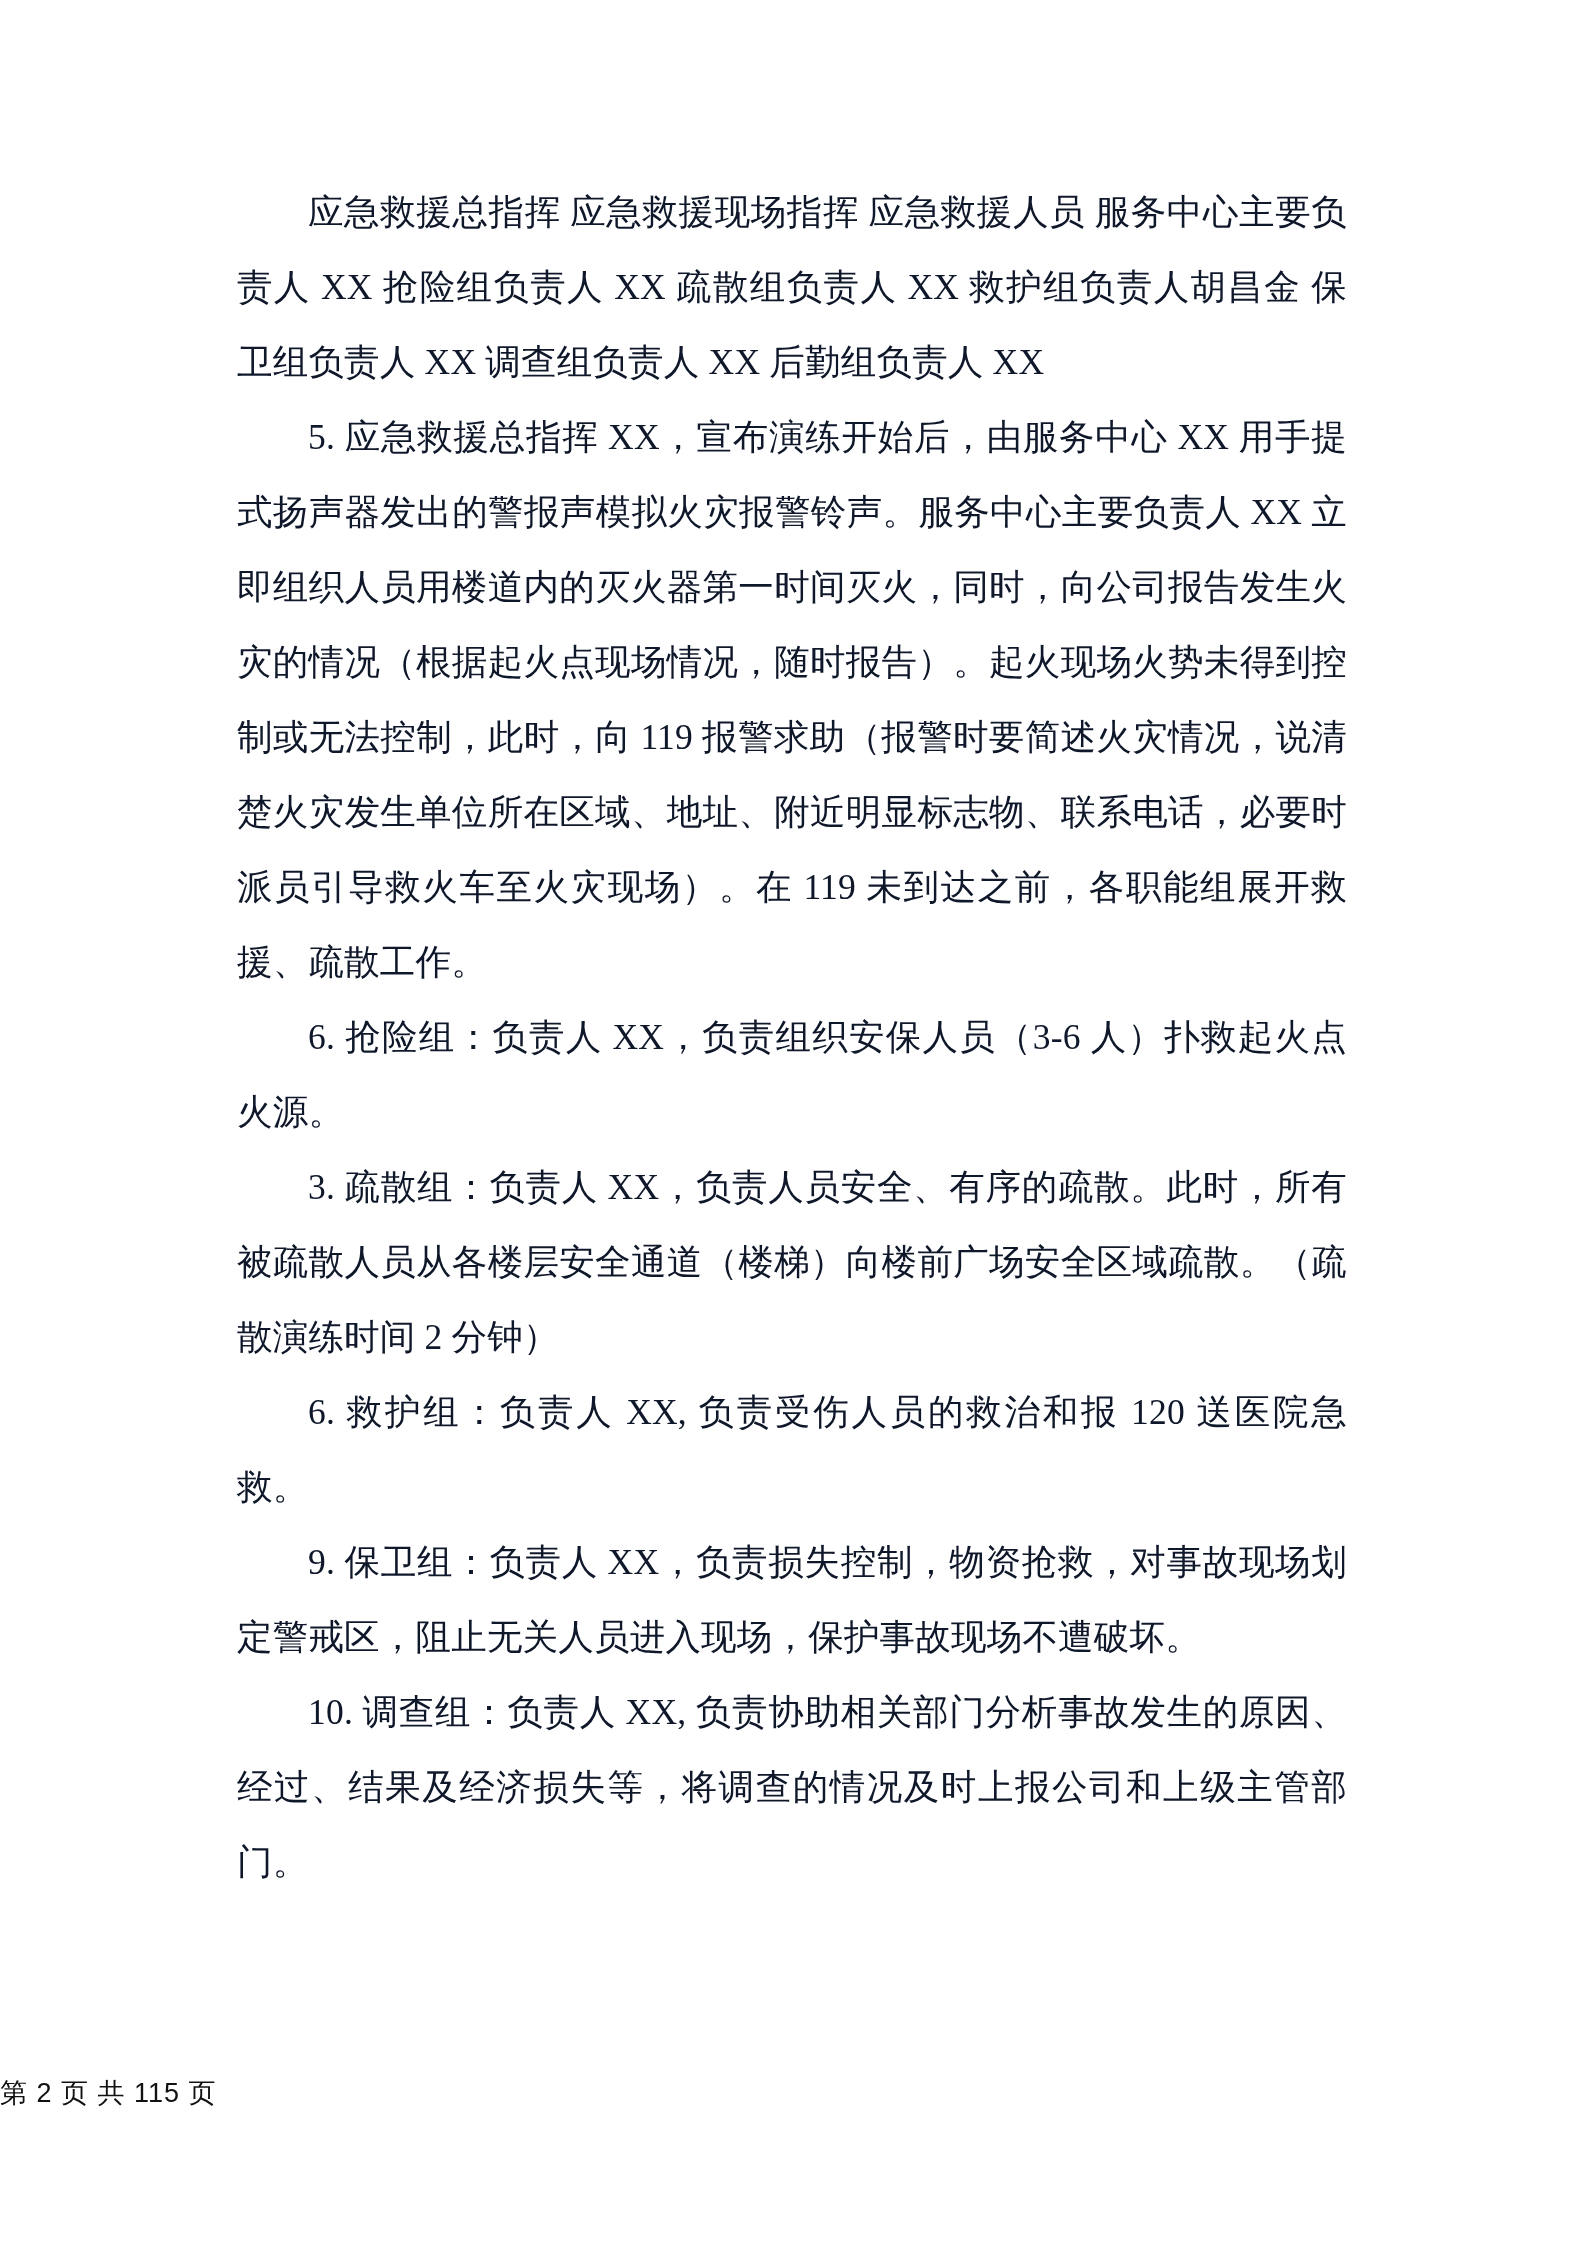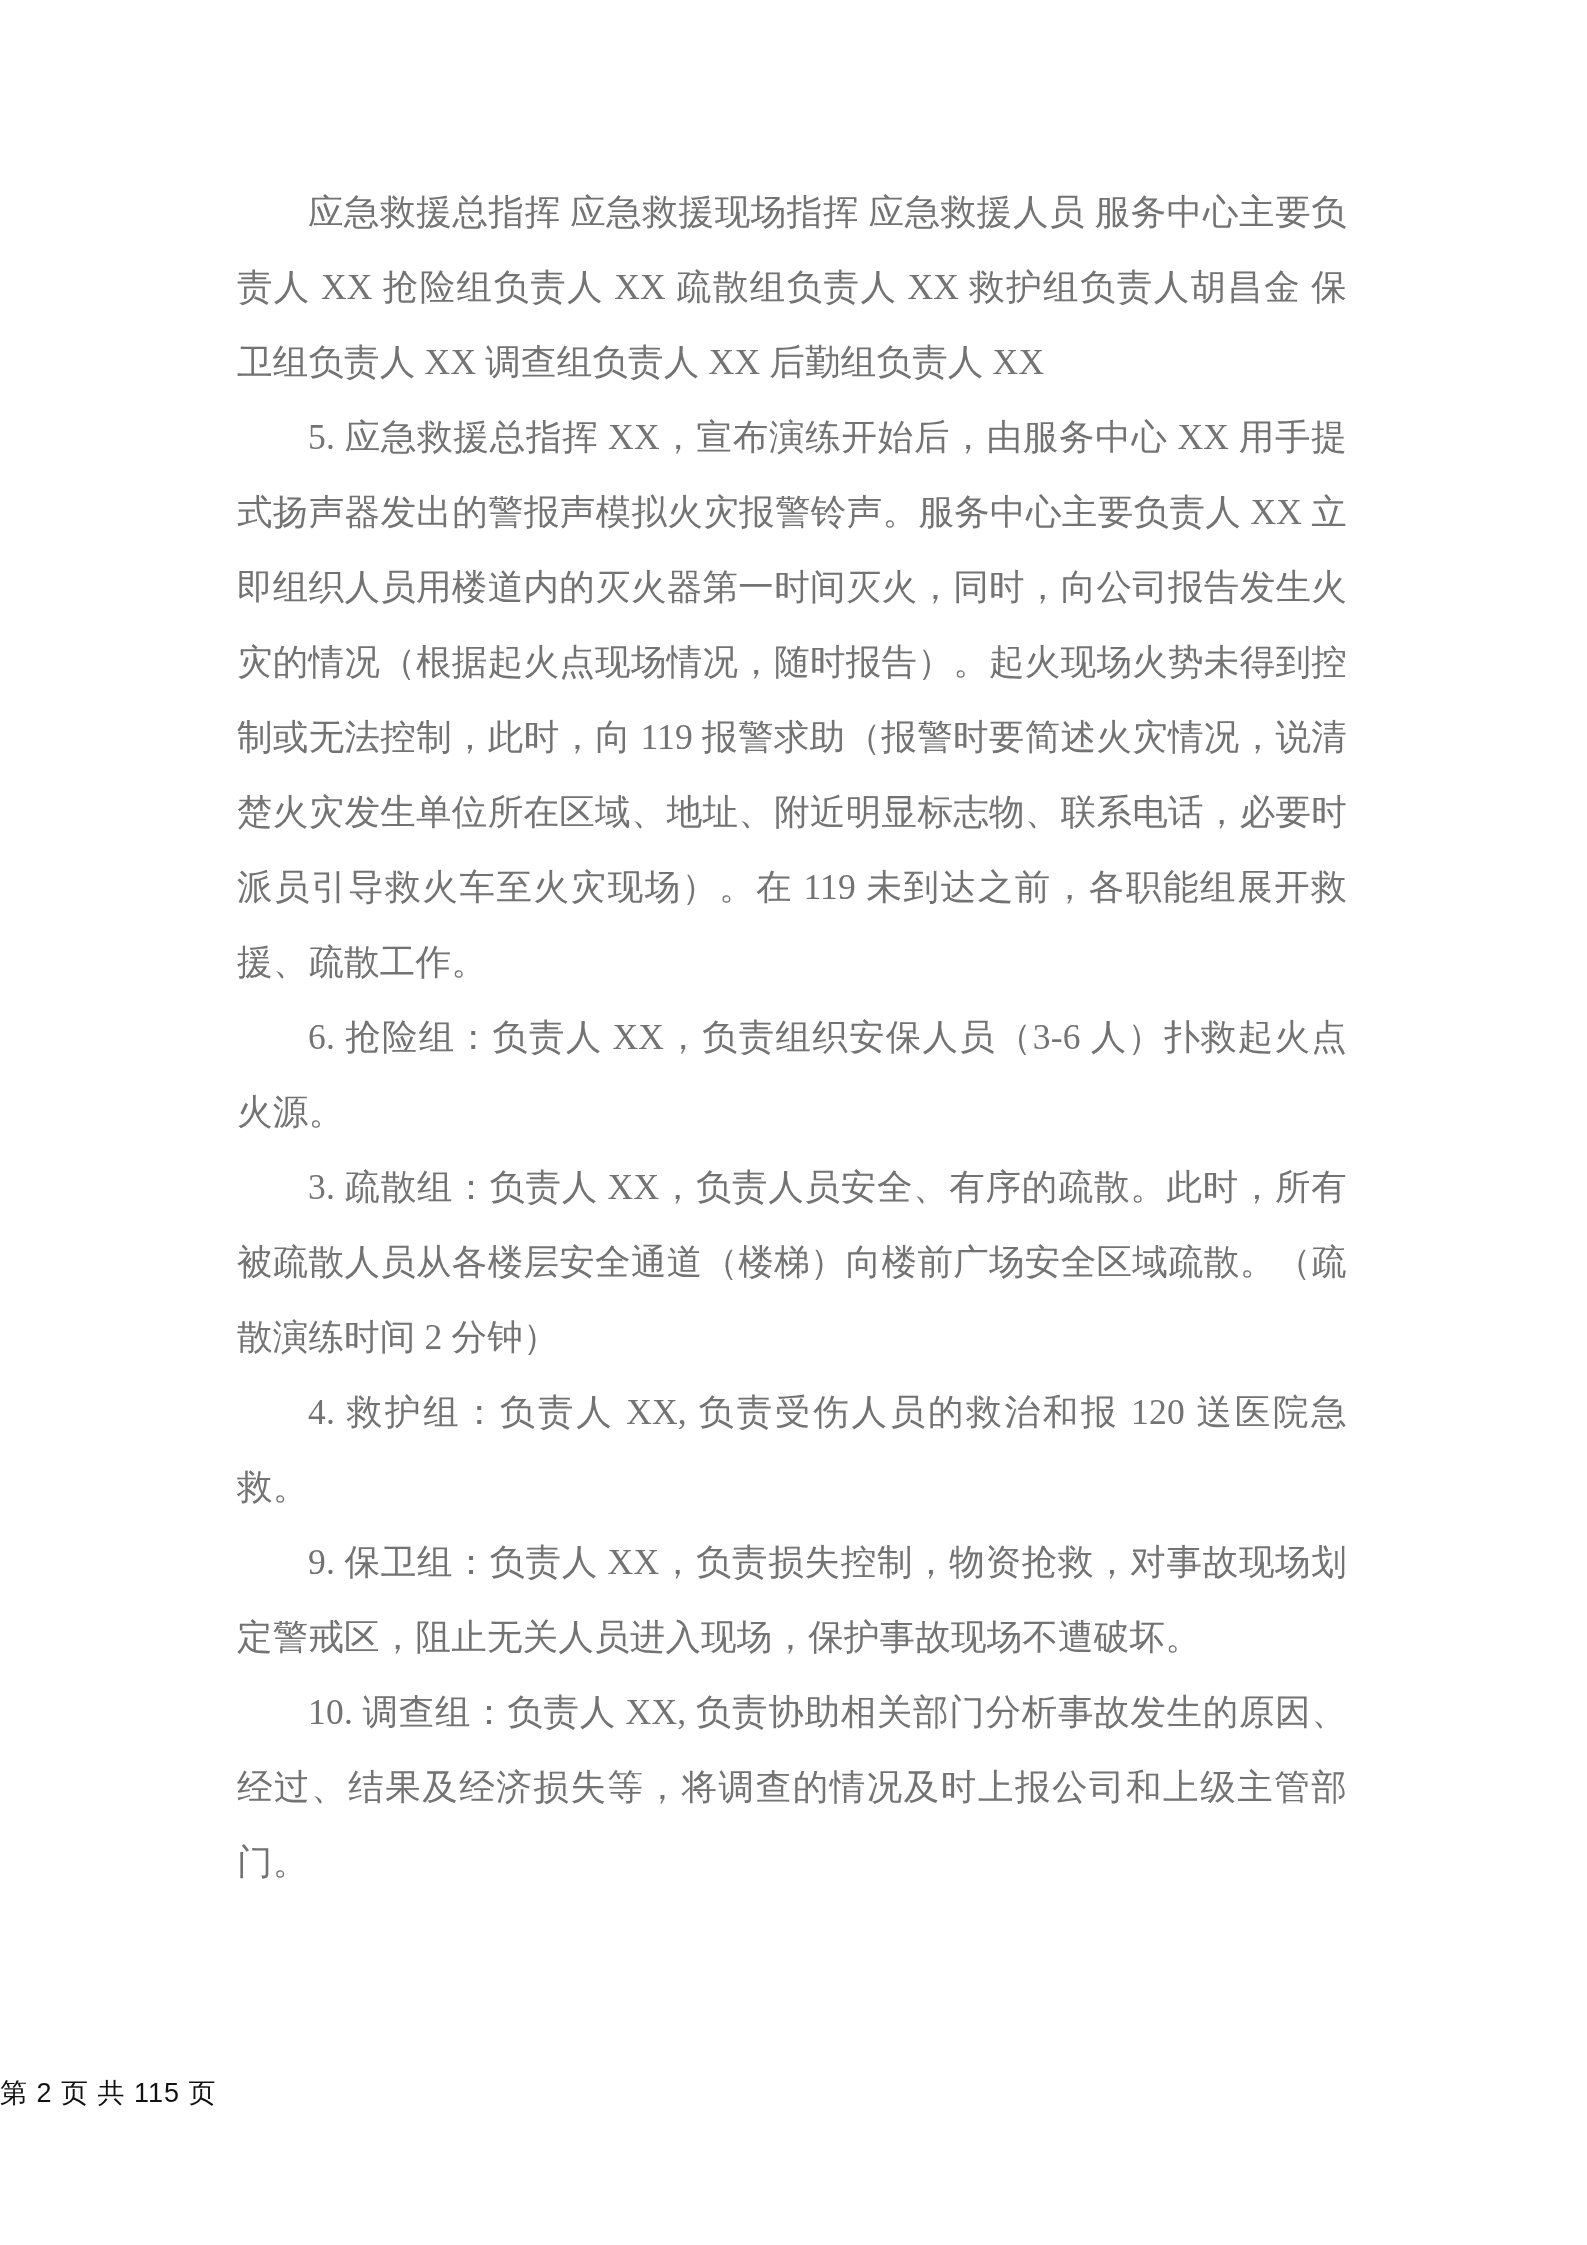--- a/index.html
+++ b/index.html
@@ -29,21 +29,21 @@
     top: 175px;
     width: 1110px;
   }
   .para {
     font-size: 35.5px;
     line-height: 75px;
     text-align: justify;
     text-justify: inter-ideograph;
     letter-spacing: 0.2px;
     margin: 0 0 0 0;
-    color: #737373;
+    color: #0f172a;
     word-break: break-all;
   }
   .indent {
     text-indent: 71px;
   }
   .footer {
     position: absolute;
     left: 0;
     top: 2075px;
     width: 1587px;
@@ -56,18 +56,18 @@
 </style>
 </head>
 <body>
 
 <div class="page">
   <div class="content">
     <p class="para indent">应急救援总指挥  应急救援现场指挥  应急救援人员  服务中心主要负责人 XX  抢险组负责人 XX  疏散组负责人 XX  救护组负责人胡昌金  保卫组负责人 XX  调查组负责人 XX  后勤组负责人 XX</p>
     <p class="para indent">5. 应急救援总指挥 XX，宣布演练开始后，由服务中心 XX 用手提式扬声器发出的警报声模拟火灾报警铃声。服务中心主要负责人 XX 立即组织人员用楼道内的灭火器第一时间灭火，同时，向公司报告发生火灾的情况（根据起火点现场情况，随时报告）。起火现场火势未得到控制或无法控制，此时，向 119 报警求助（报警时要简述火灾情况，说清楚火灾发生单位所在区域、地址、附近明显标志物、联系电话，必要时派员引导救火车至火灾现场）。在 119 未到达之前，各职能组展开救援、疏散工作。</p>
     <p class="para indent">6. 抢险组：负责人 XX，负责组织安保人员（3-6 人）扑救起火点火源。</p>
     <p class="para indent">3. 疏散组：负责人 XX，负责人员安全、有序的疏散。此时，所有被疏散人员从各楼层安全通道（楼梯）向楼前广场安全区域疏散。（疏散演练时间 2 分钟）</p>
-    <p class="para indent">4. 救护组：负责人 XX, 负责受伤人员的救治和报 120 送医院急救。</p>
+    <p class="para indent">6. 救护组：负责人 XX, 负责受伤人员的救治和报 120 送医院急救。</p>
     <p class="para indent">9. 保卫组：负责人 XX，负责损失控制，物资抢救，对事故现场划定警戒区，阻止无关人员进入现场，保护事故现场不遭破坏。</p>
     <p class="para indent">10. 调查组：负责人 XX, 负责协助相关部门分析事故发生的原因、经过、结果及经济损失等，将调查的情况及时上报公司和上级主管部门。</p>
   </div>
   <div class="footer">第 2 页 共 115 页</div>
 </div>
 
 </body></html>

